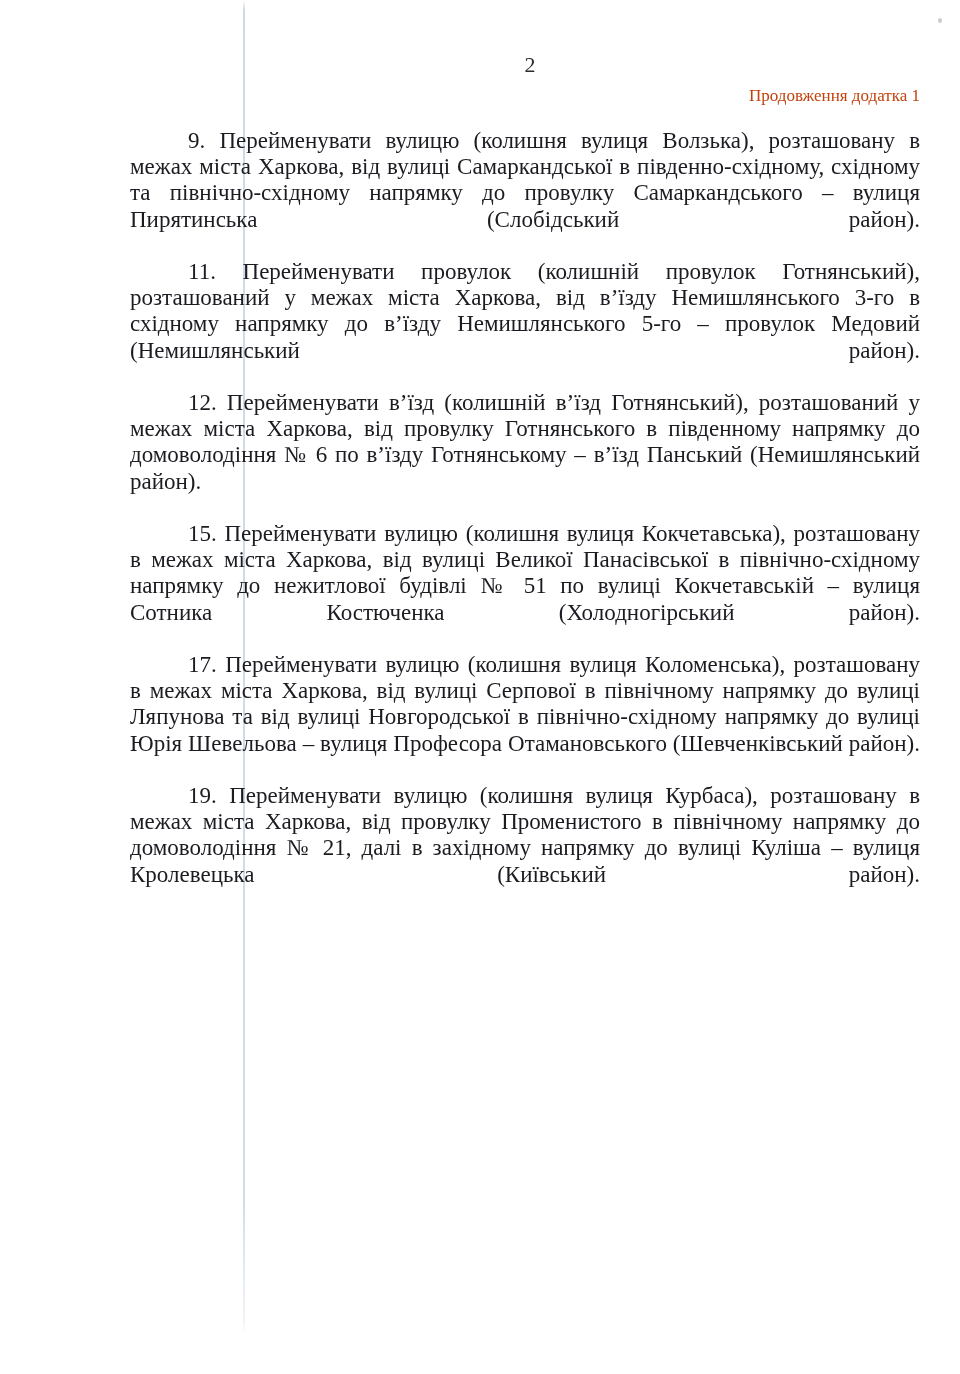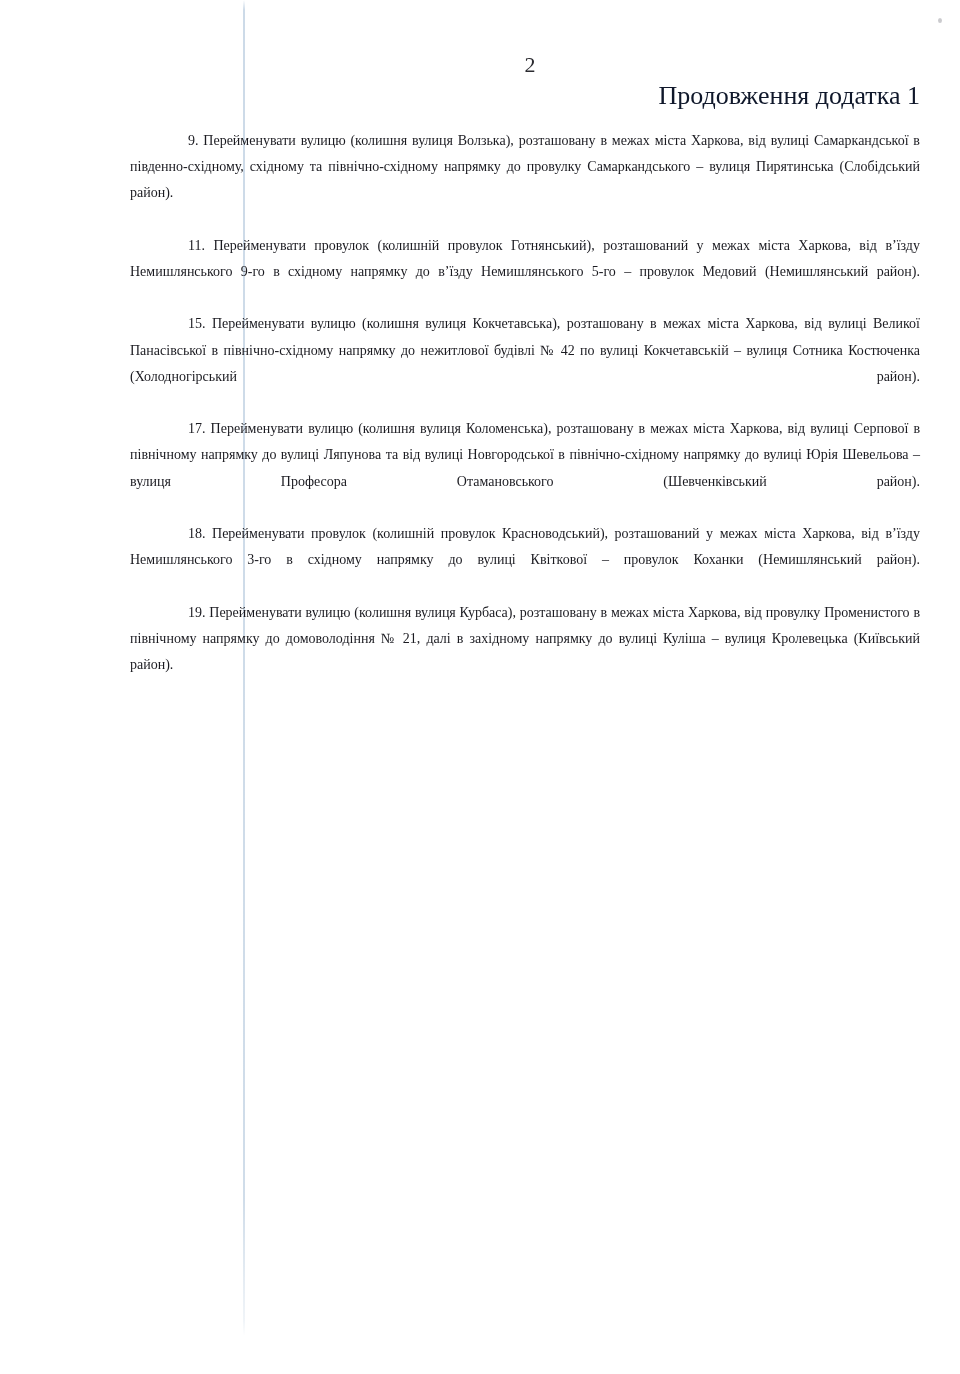--- a/index.html
+++ b/index.html
@@ -60,39 +60,39 @@
     text-align: center;
     font-size: 22px;
     line-height: 26px;
     color: #2b2b30;
   }
 
   .appendix-header {
     position: absolute;
     right: 40px;
     top: 83px;
-    font-size: 26px;
+    font-size: 17px;
     line-height: 26px;
-    color: #0f172a;
+    color: #c2410c;
     white-space: nowrap;
   }
 
   .body-text {
     position: absolute;
     left: 130px;
     top: 128px;
     width: 790px;
   }
 
   .para {
     margin: 0;
     text-align: justify;
     text-justify: inter-word;
     text-indent: 58px;
-    font-size: 14px;
+    font-size: 23px;
     line-height: 26.2px;
     color: #1b1b21;
     hyphens: none;
     word-spacing: 0.2px;
   }
   
   .para:after {
     content: "";
     display: inline-block;
     width: 100%;
@@ -105,20 +105,20 @@
 
   <div class="scan-line"></div>
   <div class="speck"></div>
 
   <div class="page-number">2</div>
 
   <div class="appendix-header">Продовження додатка 1</div>
 
   <div class="body-text">
     <p class="para">9. Перейменувати вулицю (колишня вулиця Волзька), розташовану в межах міста Харкова, від вулиці Самаркандської в південно-східному, східному та північно-східному напрямку до провулку Самаркандського – вулиця Пирятинська (Слобідський район).</p>
-    <p class="para">11. Перейменувати провулок (колишній провулок Готнянський), розташований у межах міста Харкова, від в’їзду Немишлянського 9-го в східному напрямку до в’їзду Немишлянського 5-го – провулок Медовий (Немишлянський район).</p>
-    <p class="para">15. Перейменувати вулицю (колишня вулиця Кокчетавська), розташовану в межах міста Харкова, від вулиці Великої Панасівської в північно-східному напрямку до нежитлової будівлі № 42 по вулиці Кокчетавській – вулиця Сотника Костюченка (Холодногірський район).</p>
+    <p class="para">11. Перейменувати провулок (колишній провулок Готнянський), розташований у межах міста Харкова, від в’їзду Немишлянського 3-го в східному напрямку до в’їзду Немишлянського 5-го – провулок Медовий (Немишлянський район).</p>
+    <p class="para">12. Перейменувати в’їзд (колишній в’їзд Готнянський), розташований у межах міста Харкова, від провулку Готнянського в південному напрямку до домоволодіння № 6 по в’їзду Готнянському – в’їзд Панський (Немишлянський район).</p>
+    <p class="para">15. Перейменувати вулицю (колишня вулиця Кокчетавська), розташовану в межах міста Харкова, від вулиці Великої Панасівської в північно-східному напрямку до нежитлової будівлі № 51 по вулиці Кокчетавській – вулиця Сотника Костюченка (Холодногірський район).</p>
     <p class="para">17. Перейменувати вулицю (колишня вулиця Коломенська), розташовану в межах міста Харкова, від вулиці Серпової в північному напрямку до вулиці Ляпунова та від вулиці Новгородської в північно-східному напрямку до вулиці Юрія Шевельова – вулиця Професора Отамановського (Шевченківський район).</p>
-    <p class="para">18. Перейменувати провулок (колишній провулок Красноводський), розташований у межах міста Харкова, від в’їзду Немишлянського 3-го в східному напрямку до вулиці Квіткової – провулок Коханки (Немишлянський район).</p>
     <p class="para">19. Перейменувати вулицю (колишня вулиця Курбаса), розташовану в межах міста Харкова, від провулку Променистого в північному напрямку до домоволодіння № 21, далі в західному напрямку до вулиці Куліша – вулиця Кролевецька (Київський район).</p>
   </div>
 
 </div>
 
 </body></html>

